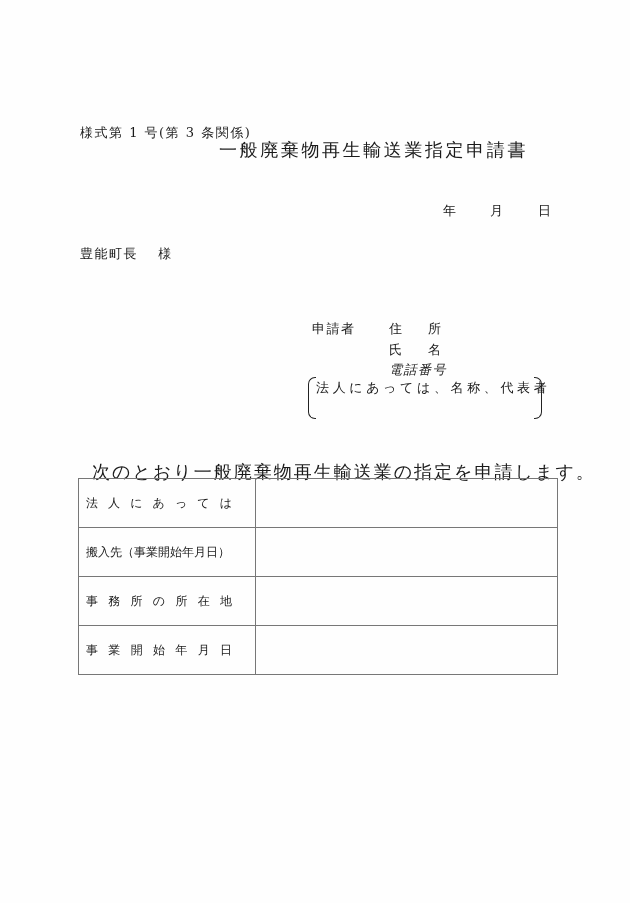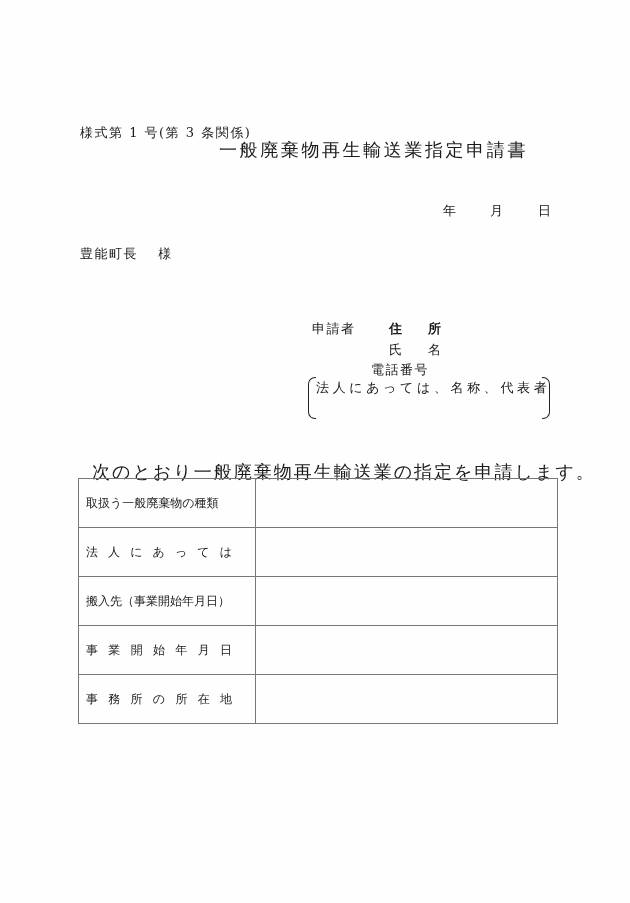--- a/index.html
+++ b/index.html
@@ -6,21 +6,21 @@
   body {
     width:630px; height:903px; background:#fefefe; position:relative; overflow:hidden;
     font-family:"DejaVu Serif","Liberation Serif",serif; color:#1a1a1a;
   }
   .abs { position:absolute; white-space:nowrap; }
   .form-no { left:80px; top:80px; font-size:13px; letter-spacing:1.5px;margin-top:44px; }
   .title { left:199px; top:138px; font-size:18px; letter-spacing:2.6px;margin-left:20px; }
   .date { top:202px; font-size:13px; }
   .recipient { left:80px; top:245px; font-size:13px; letter-spacing:1.5px; }
   .applicant { font-size:13px; }
-  .note-wrap { left:308px; top:377px; width:234px; height:42px;padding-left:8px; }
+  .note-wrap { left:308px; top:377px; width:234px; height:42px; }
   .paren-l, .paren-r {
     position:absolute; top:0; width:7px; height:40px; border:1px solid #222;
   }
   .paren-l { left:0; border-right:none; border-radius:7px 0 0 7px; }
   .paren-r { right:0; border-left:none; border-radius:0 7px 7px 0; }
   .note-line { position:absolute; left:8px; width:232px; font-size:13px; letter-spacing:1.3px; text-align:justify; text-align-last:justify; }
   .intro { left:92px; top:460px; font-size:18px; letter-spacing:2px; }
   table.form {
     position:absolute; left:78px; top:478px; width:480px; border-collapse:collapse;
   }
@@ -36,54 +36,50 @@
 
 <div class="abs title">一般廃棄物再生輸送業指定申請書</div>
 
 <div class="abs date" style="left:443px;">年</div>
 <div class="abs date" style="left:490px;">月</div>
 <div class="abs date" style="left:538px;">日</div>
 
 <div class="abs recipient">豊能町長　 様</div>
 
 <div class="abs applicant" style="left:312px; top:320px; letter-spacing:1.5px;">申請者</div>
-<div class="abs applicant" style="left:389px; top:320px;font-weight:bold;">住　　所</div>
+<div class="abs applicant" style="left:389px; top:320px;">住　　所</div>
 <div class="abs applicant" style="left:389px; top:341px;">氏　　名</div>
-<div class="abs applicant" style="left:371px; top:361px; letter-spacing:1.5px;">電話番号</div>
+<div class="abs applicant" style="left:389px; top:361px; letter-spacing:1.5px;font-style:italic;">電話番号</div>
 
 <div class="abs note-wrap">
   <div class="paren-l"></div>
   <div class="note-line" style="top:2px;">法人にあっては、名称、代表者</div>
   <div class="paren-r"></div>
 </div>
 
 <div class="abs intro">次のとおり一般廃棄物再生輸送業の指定を申請します。</div>
 
 <table class="form">
   <tbody>
-      <tr>
-    <td class="label"><span>取扱う一般廃棄物の種類</span></td>
-    <td class="value"></td>
-  </tr>
   <tr>
     <td class="label spread">
           <span>法人にあっては</span>
         </td>
     <td class="value"></td>
   </tr>
   <tr>
     <td class="label"><span>搬入先（事業開始年月日）</span></td>
     <td class="value"></td>
   </tr>
   <tr>
     <td class="label spread">
-          <span>事業開始年月日</span>
+          <span>事務所の所在地</span>
         </td>
     <td class="value"></td>
   </tr>
   <tr>
     <td class="label spread">
-          <span>事務所の所在地</span>
+          <span>事業開始年月日</span>
         </td>
     <td class="value"></td>
   </tr>
 </tbody>
   </table>
 
 </body></html>

